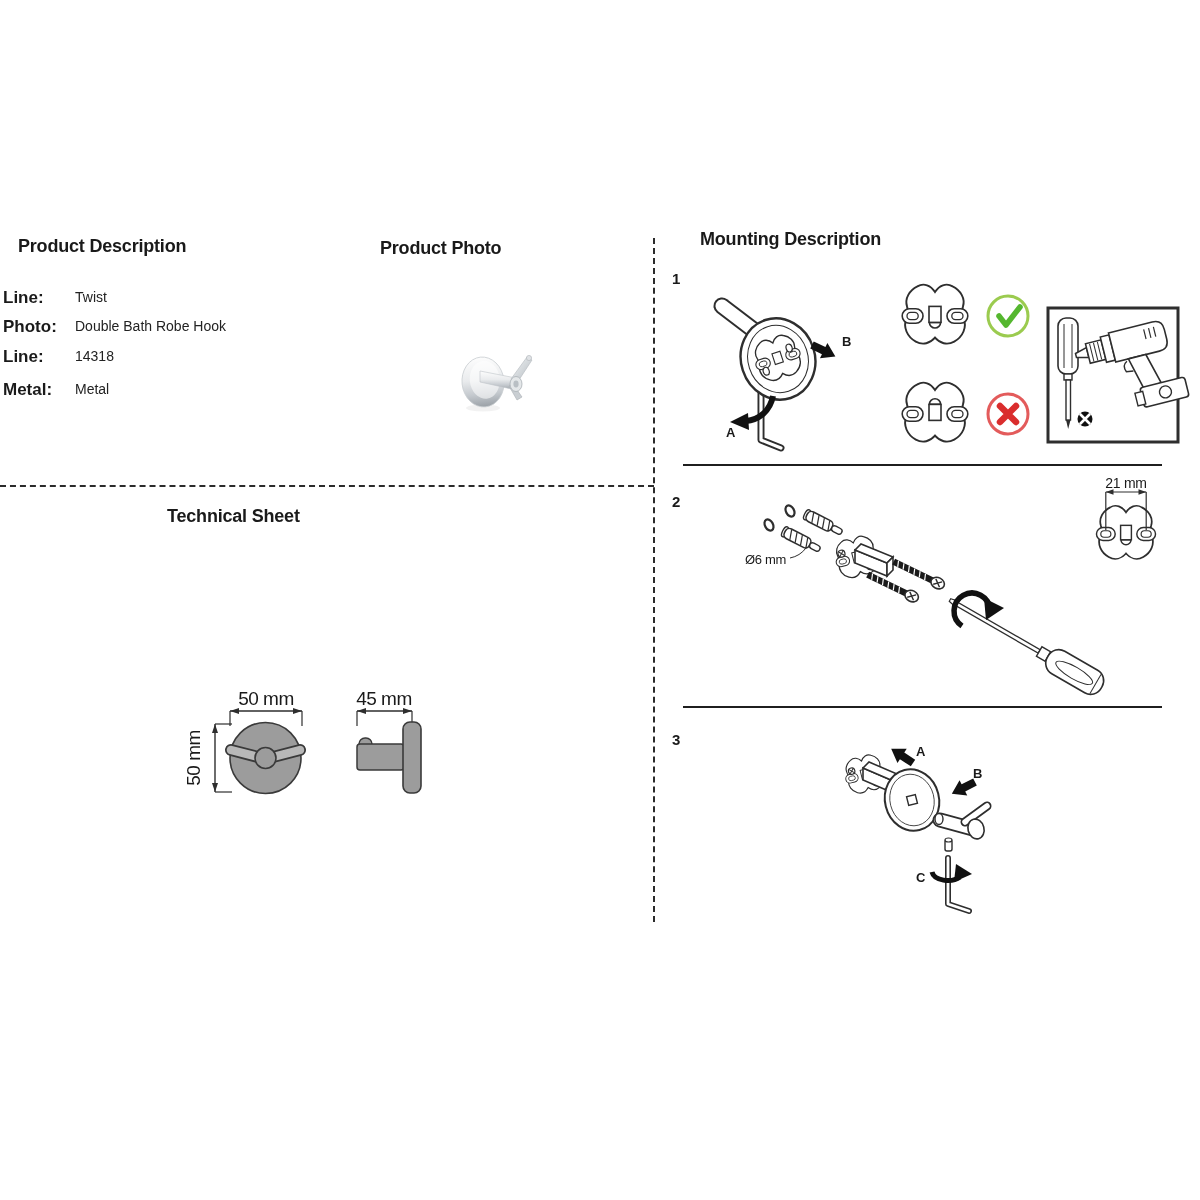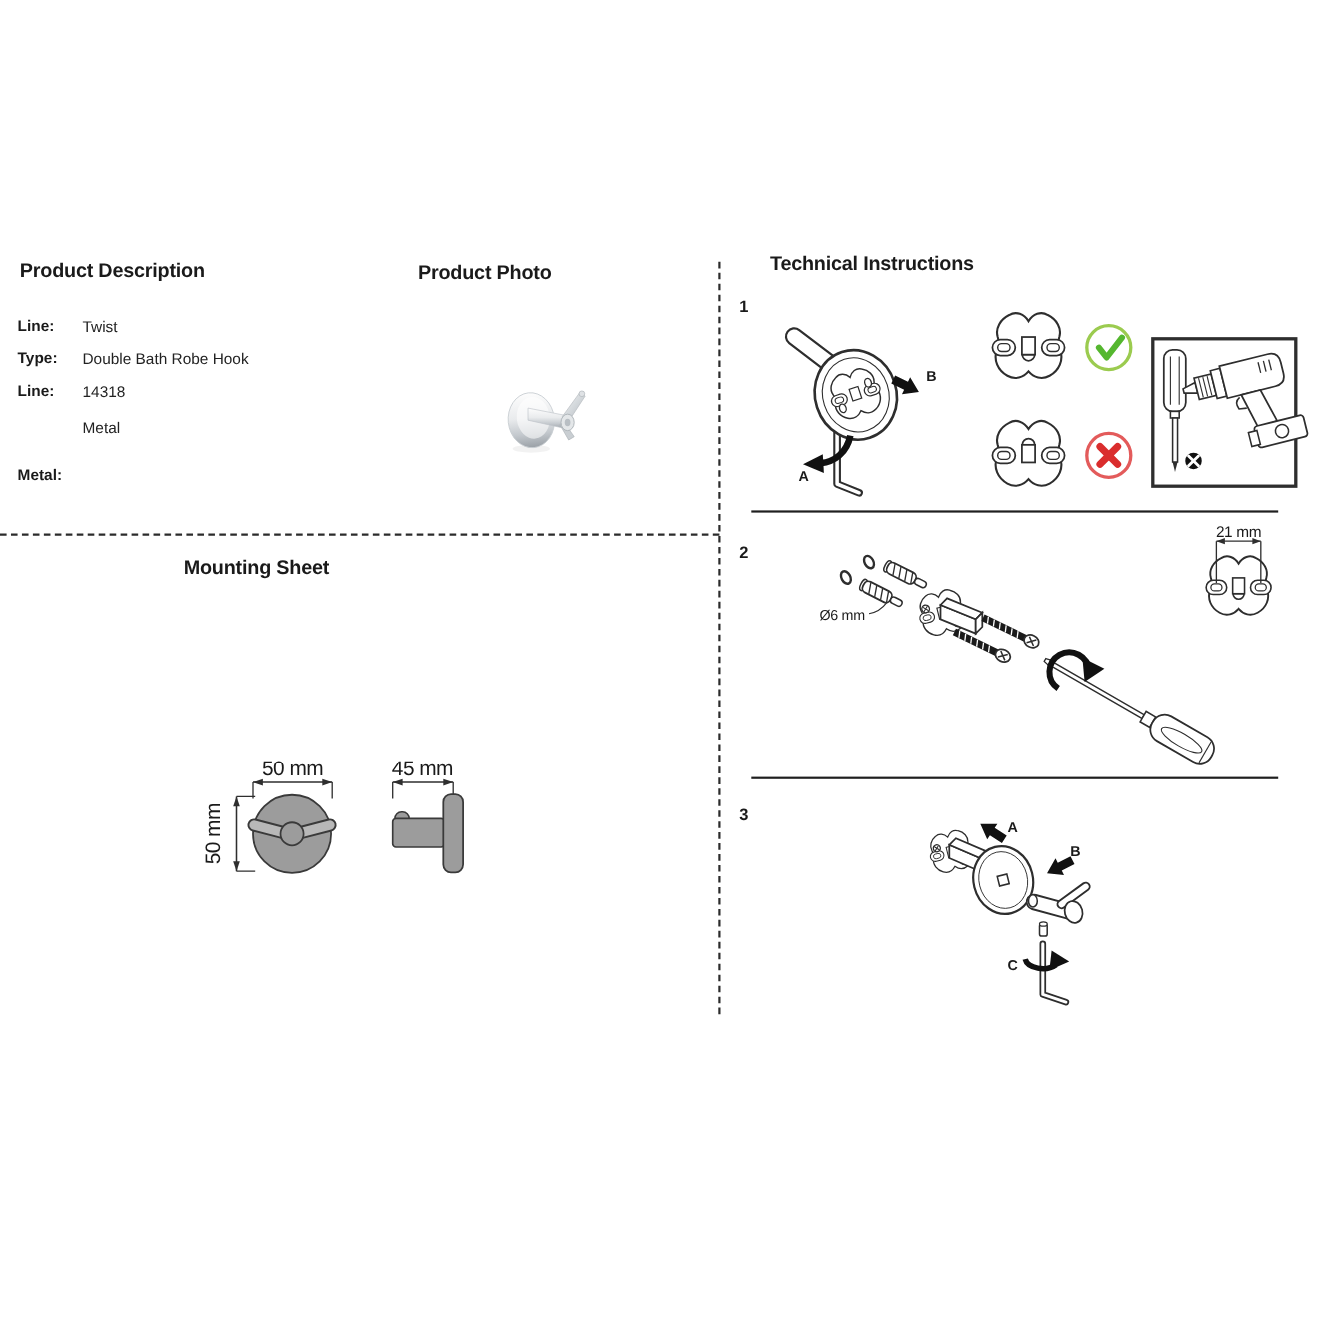--- a/index.html
+++ b/index.html
@@ -1,21 +1,21 @@
 <!DOCTYPE html>
 <html><head>
 <meta charset="utf-8">
 <style>
   html,body{margin:0;padding:0;background:#fff;}
   .page{position:relative;width:1200px;height:1064px;background:#ffffff;overflow:hidden;
         font-family:"Liberation Sans",sans-serif;color:#1a1a1a;}
   .abs{position:absolute;}
   .title{font-weight:bold;font-size:18px;letter-spacing:-0.2px;white-space:nowrap;}
   .center{text-align:left;}
-  .field-label{position:absolute;left:16px;font-size:14px;font-weight:bold;}
+  .field-label{position:absolute;left:3px;font-size:17px;font-weight:bold;}
   .field-value{position:absolute;left:75px;font-size:14px;color:#222;}
   .vdash{position:absolute;left:653px;top:238px;height:684px;width:0;border-left:2px dashed #2b2b2b;}
   .hdash{position:absolute;left:0;top:485px;width:654px;height:0;border-top:2px dashed #2b2b2b;}
   .stepline{position:absolute;left:683px;width:479px;height:0;border-top:2px solid #1f1f1f;}
   svg text{font-family:"Liberation Sans",sans-serif;fill:#1a1a1a;}
   .stepnum{font-size:15px;font-weight:bold;}
   .dimtext{font-size:19px;letter-spacing:-0.5px;}
   .dimtext-s{font-size:14px;letter-spacing:-0.3px;}
   .dimtext-xs{font-size:13px;letter-spacing:-0.3px;}
   .ablabel{font-size:13px;font-weight:bold;}
@@ -73,45 +73,45 @@
   <div class="vdash"></div>
   <div class="hdash"></div>
   <div class="stepline" style="top:464px;"></div>
   <div class="stepline" style="top:706px;"></div>
 
   <div class="abs title" style="left:18px;top:236px;">Product Description</div>
 
   <div>
     <div class="field-label" style="top:288px;">Line:</div>
     <div class="field-value" style="top:289px;">Twist</div>
-    <div class="field-label" style="top:317px;">Type:</div>
+    <div class="field-label" style="top:317px;">Photo:</div>
     <div class="field-value" style="top:318px;">Double Bath Robe Hook</div>
     <div class="field-label" style="top:347px;">Line:</div>
     <div class="field-value" style="top:348px;text-align:right;">14318</div>
-    <div class="field-label" style="top:380px;margin-top:43px;">Metal:</div>
+    <div class="field-label" style="top:380px;">Metal:</div>
     <div class="field-value" style="top:381px;">Metal</div>
   </div>
 
   <div class="abs title center" style="left:380px;top:238px;width:240px;">Product Photo</div>
 
   <svg class="abs" style="left:458px;top:340px;" width="92" height="76" viewBox="0 0 92 76">
     <ellipse cx="25" cy="68" rx="17" ry="3.5" fill="#000" opacity="0.05"></ellipse>
     <g transform="rotate(-6 25 42)">
       <ellipse cx="25" cy="42" rx="21" ry="25" fill="url(#chromeV)" stroke="#c9ced2" stroke-width="0.8"></ellipse>
       <ellipse cx="27" cy="40" rx="15" ry="19" fill="#ffffff" opacity="0.55"></ellipse>
     </g>
     <polygon points="22,31 58,38 58,50 22,42" fill="url(#chromeV)" stroke="#bfc4c9" stroke-width="0.6"></polygon>
     <polygon points="53,39 69,17 74,20 59,43" fill="url(#chromeD)" stroke="#b4b9be" stroke-width="0.6"></polygon>
     <circle cx="71" cy="18" r="2.6" fill="#dfe2e5" stroke="#aeb4b9" stroke-width="0.6"></circle>
     <polygon points="55,44 64,57 59,60 51,46" fill="#c9ced2" stroke="#a9afb4" stroke-width="0.6"></polygon>
     <ellipse cx="58" cy="44" rx="6" ry="7.5" fill="#e4e7e9" stroke="#aab0b5" stroke-width="0.8"></ellipse>
     <ellipse cx="58" cy="44" rx="2.6" ry="3.4" fill="#b9bfc4"></ellipse>
   </svg>
 
-  <div class="abs title center" style="left:167px;top:506px;width:320px;">Mounting Sheet</div>
+  <div class="abs title center" style="left:167px;top:506px;width:320px;">Technical Sheet</div>
 
   <svg class="abs" style="left:170px;top:678px;" width="280" height="135" viewBox="0 0 280 135">
 
     <text class="dimtext" x="96" y="27" text-anchor="middle">50 mm</text>
     <line x1="60" y1="33" x2="132" y2="33" stroke="#2e2e2e" stroke-width="1.4"></line>
     <polygon points="60,33 69,30 69,36" fill="#2e2e2e"></polygon>
     <polygon points="132,33 123,30 123,36" fill="#2e2e2e"></polygon>
     <line x1="60" y1="33" x2="60" y2="48" stroke="#2e2e2e" stroke-width="1.2"></line>
     <line x1="132" y1="33" x2="132" y2="48" stroke="#2e2e2e" stroke-width="1.2"></line>
     <text class="dimtext" transform="translate(30,80) rotate(-90)" text-anchor="middle">50 mm</text>
@@ -131,21 +131,21 @@
     <line x1="187" y1="33" x2="242" y2="33" stroke="#2e2e2e" stroke-width="1.4"></line>
     <polygon points="187,33 196,30 196,36" fill="#2e2e2e"></polygon>
     <polygon points="242,33 233,30 233,36" fill="#2e2e2e"></polygon>
     <line x1="187" y1="33" x2="187" y2="48" stroke="#2e2e2e" stroke-width="1.2"></line>
     <line x1="242" y1="33" x2="242" y2="48" stroke="#2e2e2e" stroke-width="1.2"></line>
     <rect x="189" y="60" width="13" height="20" rx="6" fill="#9c9c9c" stroke="#3a3a3a" stroke-width="1.4"></rect>
     <rect x="187" y="66" width="47" height="26" rx="3" fill="#9c9c9c" stroke="#3a3a3a" stroke-width="1.5"></rect>
     <rect x="233" y="44" width="18" height="71" rx="7" fill="#9c9c9c" stroke="#3a3a3a" stroke-width="1.6"></rect>
   </svg>
 
-  <div class="abs title center" style="left:700px;top:229px;width:440px;">Technical Instructions</div>
+  <div class="abs title center" style="left:700px;top:229px;width:440px;">Mounting Description</div>
 
   <svg class="abs" style="left:660px;top:262px;" width="540" height="200" viewBox="0 0 540 200">
     <text class="stepnum" x="12" y="22">1</text>
 
     <line x1="62" y1="44" x2="104" y2="76" stroke="#2e2e2e" stroke-width="17" stroke-linecap="round"></line>
     <line x1="62" y1="44" x2="104" y2="76" stroke="#ffffff" stroke-width="13" stroke-linecap="round"></line>
     <path d="M101,122 L101,178 L121,186" fill="none" stroke="#2e2e2e" stroke-width="7" stroke-linecap="round" stroke-linejoin="round"></path>
     <path d="M101,122 L101,178 L121,186" fill="none" stroke="#ffffff" stroke-width="3.2" stroke-linecap="round" stroke-linejoin="round"></path>
     <g transform="translate(118,97) rotate(-18)">
       <ellipse cx="0" cy="0" rx="37" ry="41" fill="#fff" stroke="#2e2e2e" stroke-width="2.4"></ellipse>

